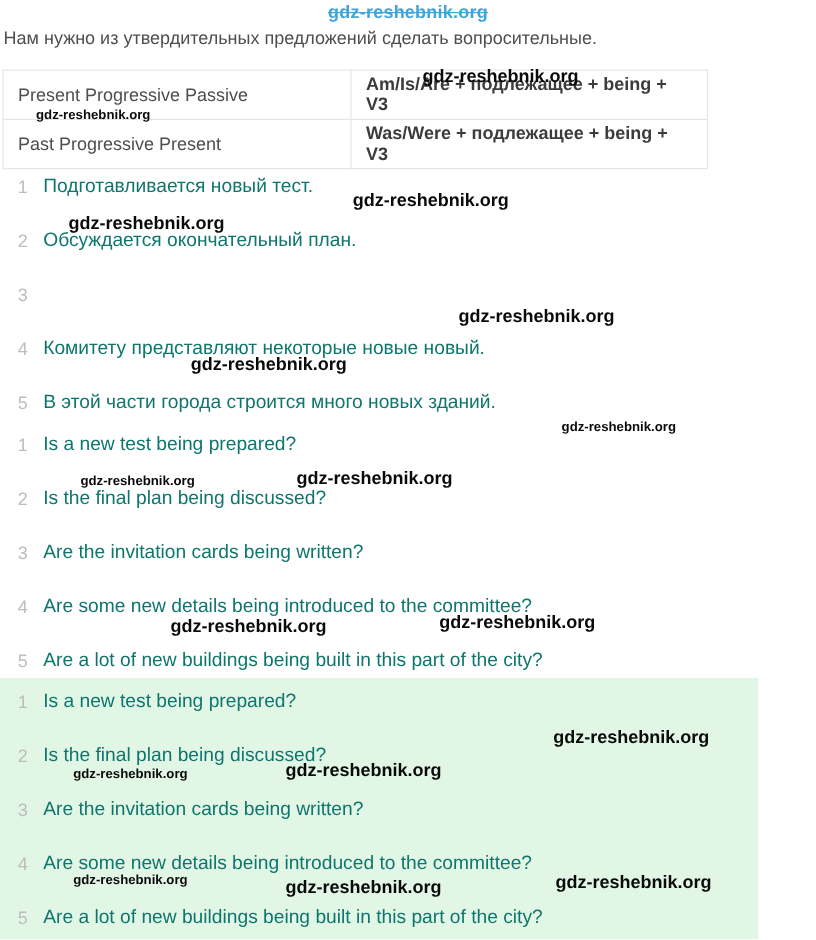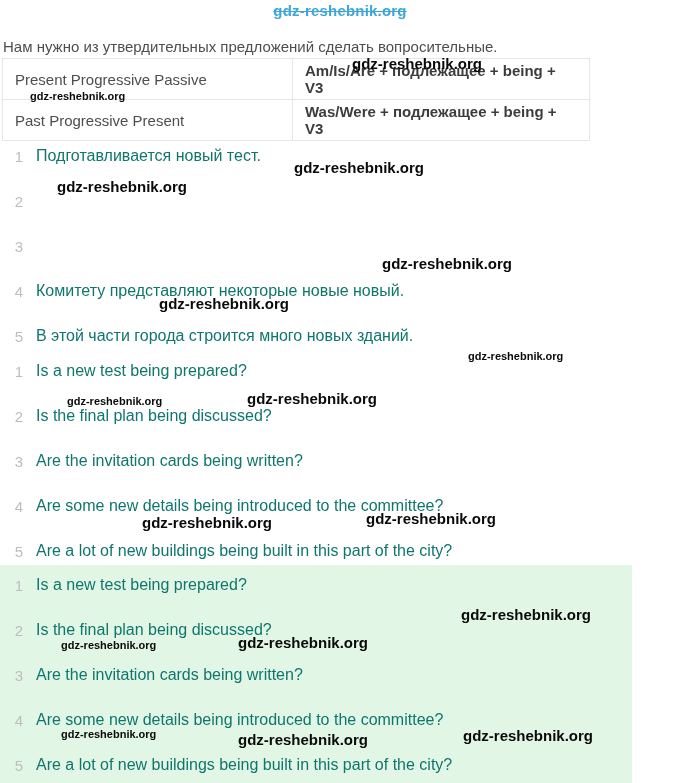--- a/index.html
+++ b/index.html
@@ -7,21 +7,21 @@
     width:680px;height:783px;position:relative;overflow:hidden;
     background:#ffffff;
     font-family:"Liberation Sans","DejaVu Sans",sans-serif;
   }
   .top-wm{
     position:absolute;top:2px;left:0;width:100%;text-align:center;
     font-size:15px;font-weight:700;color:#3fa6d9;
     text-decoration:line-through;letter-spacing:.2px;
   }
   .instruction{
-    position:absolute;top:38px;left:3px;
+    position:absolute;top:24px;left:3px;
     font-size:15px;color:#4e4e4e;
   }
   .grammar-table{
     position:absolute;top:58px;left:2px;border-collapse:collapse;
   }
   .grammar-table td{
     border:1px solid #e6e6e6;height:40px;
     font-size:15px;color:#4e4e4e;padding:0 12px;vertical-align:middle;
   }
   .grammar-table td.name{width:265px;margin-top:12px;}
@@ -65,20 +65,21 @@
 </tbody>
   </table>
 
 <div class="list list-ru">
   <div class="item">
     <span class="num">1</span>
     <span class="txt">Подготавливается новый тест.</span>
   </div>
   <div class="item">
     <span class="num">2</span>
+    <span class="txt">Обсуждается окончательный план.</span>
   </div>
   <div class="item">
     <span class="num">3</span>
   </div>
   <div class="item">
     <span class="num">4</span>
     <span class="txt">Комитету представляют некоторые новые новый.</span>
   </div>
   <div class="item">
     <span class="num">5</span>

